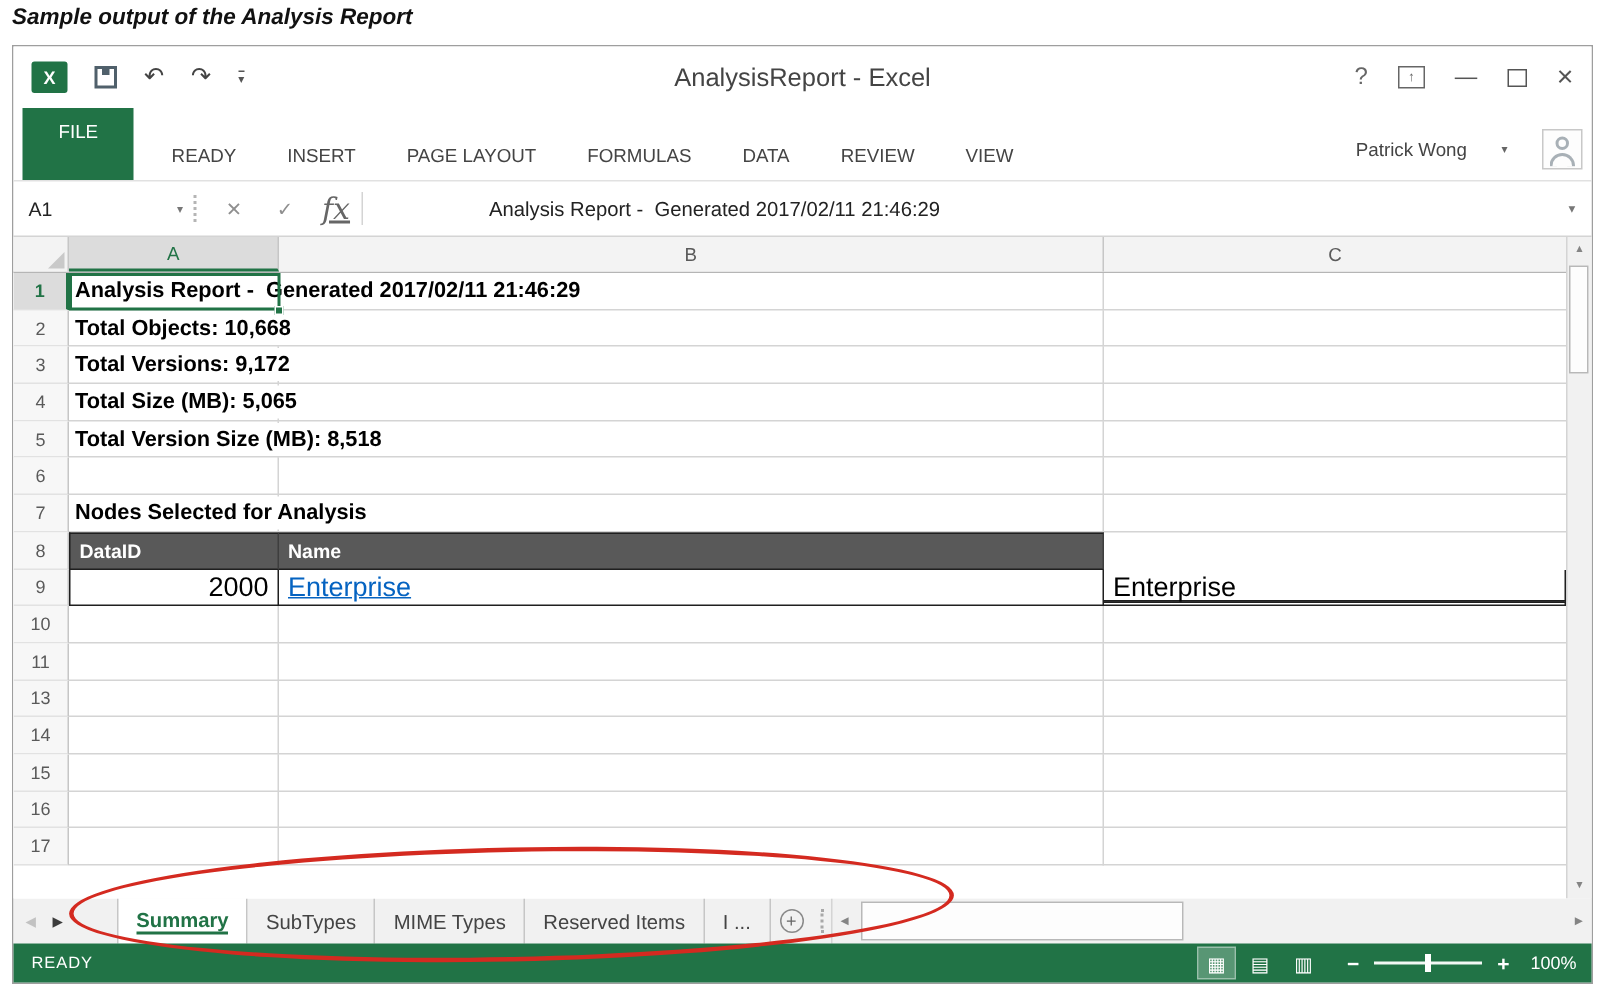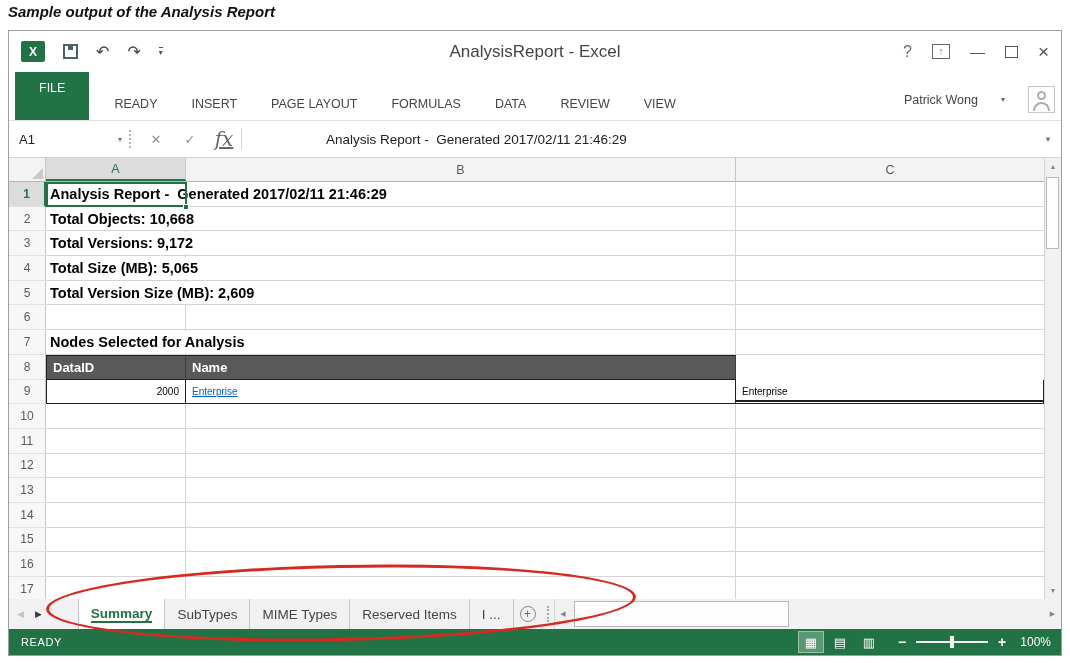--- a/index.html
+++ b/index.html
@@ -55,21 +55,21 @@
   .corner-triangle { position:absolute; right:2px; bottom:2px; width:0; height:0; border-left:11px solid transparent; border-bottom:11px solid #c9c9c9; }
   .col-h { display:flex; align-items:center; justify-content:center; font-size:12.5px; color:#5a5a5a; background:#f3f3f3; border-right:1px solid #c6c6c6; }
   .col-h.col-ha { width:140px; background:#dcdcdc; color:#217346; border-bottom:2px solid #217346; }
   .col-h.col-hb { width:550px; }
   .col-h.col-hc { flex:1; border-right:none; }
 
   .grid-rows { flex:1; position:relative; overflow:hidden; background:#fff; }
   .grid-row { display:flex; height:24.7px; position:relative; }
   .row-num { width:37px; background:#f7f7f7; border-right:1px solid #c6c6c6; border-bottom:1px solid #e2e2e2; display:flex; align-items:center; justify-content:center; font-size:12px; color:#5a5a5a; flex:0 0 37px; }
   .row-num.selected { background:#dcdcdc; color:#217346; border-right:2px solid #217346; font-weight:bold; }
-  .cell { border-right:1px solid #d4d4d4; border-bottom:1px solid #d4d4d4; font-size:10px; color:#000; display:flex; align-items:center; overflow:hidden; }
+  .cell { border-right:1px solid #d4d4d4; border-bottom:1px solid #d4d4d4; font-size:18px; color:#000; display:flex; align-items:center; overflow:hidden; }
   .col-a { width:140px; flex:0 0 140px; }
   .col-b { width:550px; flex:0 0 550px; }
   .col-c { flex:1; border-right:none; }
 
   .overflow-text { position:absolute; left:41px; top:1px; height:22px; line-height:22px; background:#fff; padding-right:8px; white-space:pre; font-size:14.5px; color:#000; z-index:2; }
   .overflow-text.bold { font-weight:bold; }
 
   .selection-box { position:absolute; left:37px; top:0; width:141px; height:25px; border:2px solid #217346; z-index:3; pointer-events:none; }
   .fill-handle { position:absolute; left:174px; bottom:-3px; width:6px; height:6px; background:#217346; border:1px solid #fff; z-index:4; }
 
@@ -219,21 +219,21 @@
             <div class="cell col-a"></div>
             <div class="cell col-b"></div>
             <div class="cell col-c"></div>
             <span class="overflow-text bold">Total Size (MB): 5,065</span>
           </div>
           <div class="grid-row text">
             <div class="row-num">5</div>
             <div class="cell col-a"></div>
             <div class="cell col-b"></div>
             <div class="cell col-c"></div>
-            <span class="overflow-text bold">Total Version Size (MB): 2,609</span>
+            <span class="overflow-text bold">Total Version Size (MB): 8,518</span>
           </div>
           <div class="grid-row empty">
             <div class="row-num">6</div>
             <div class="cell col-a"></div>
             <div class="cell col-b"></div>
             <div class="cell col-c"></div>
           </div>
           <div class="grid-row text">
             <div class="row-num">7</div>
             <div class="cell col-a"></div>
@@ -256,26 +256,20 @@
             <div class="cell col-c">Enterprise</div>
           </div>
           <div class="grid-row empty">
             <div class="row-num">10</div>
             <div class="cell col-a"></div>
             <div class="cell col-b"></div>
             <div class="cell col-c"></div>
           </div>
           <div class="grid-row empty">
             <div class="row-num">11</div>
-            <div class="cell col-a"></div>
-            <div class="cell col-b"></div>
-            <div class="cell col-c"></div>
-          </div>
-          <div class="grid-row empty">
-            <div class="row-num">12</div>
             <div class="cell col-a"></div>
             <div class="cell col-b"></div>
             <div class="cell col-c"></div>
           </div>
           <div class="grid-row empty">
             <div class="row-num">13</div>
             <div class="cell col-a"></div>
             <div class="cell col-b"></div>
             <div class="cell col-c"></div>
           </div>

